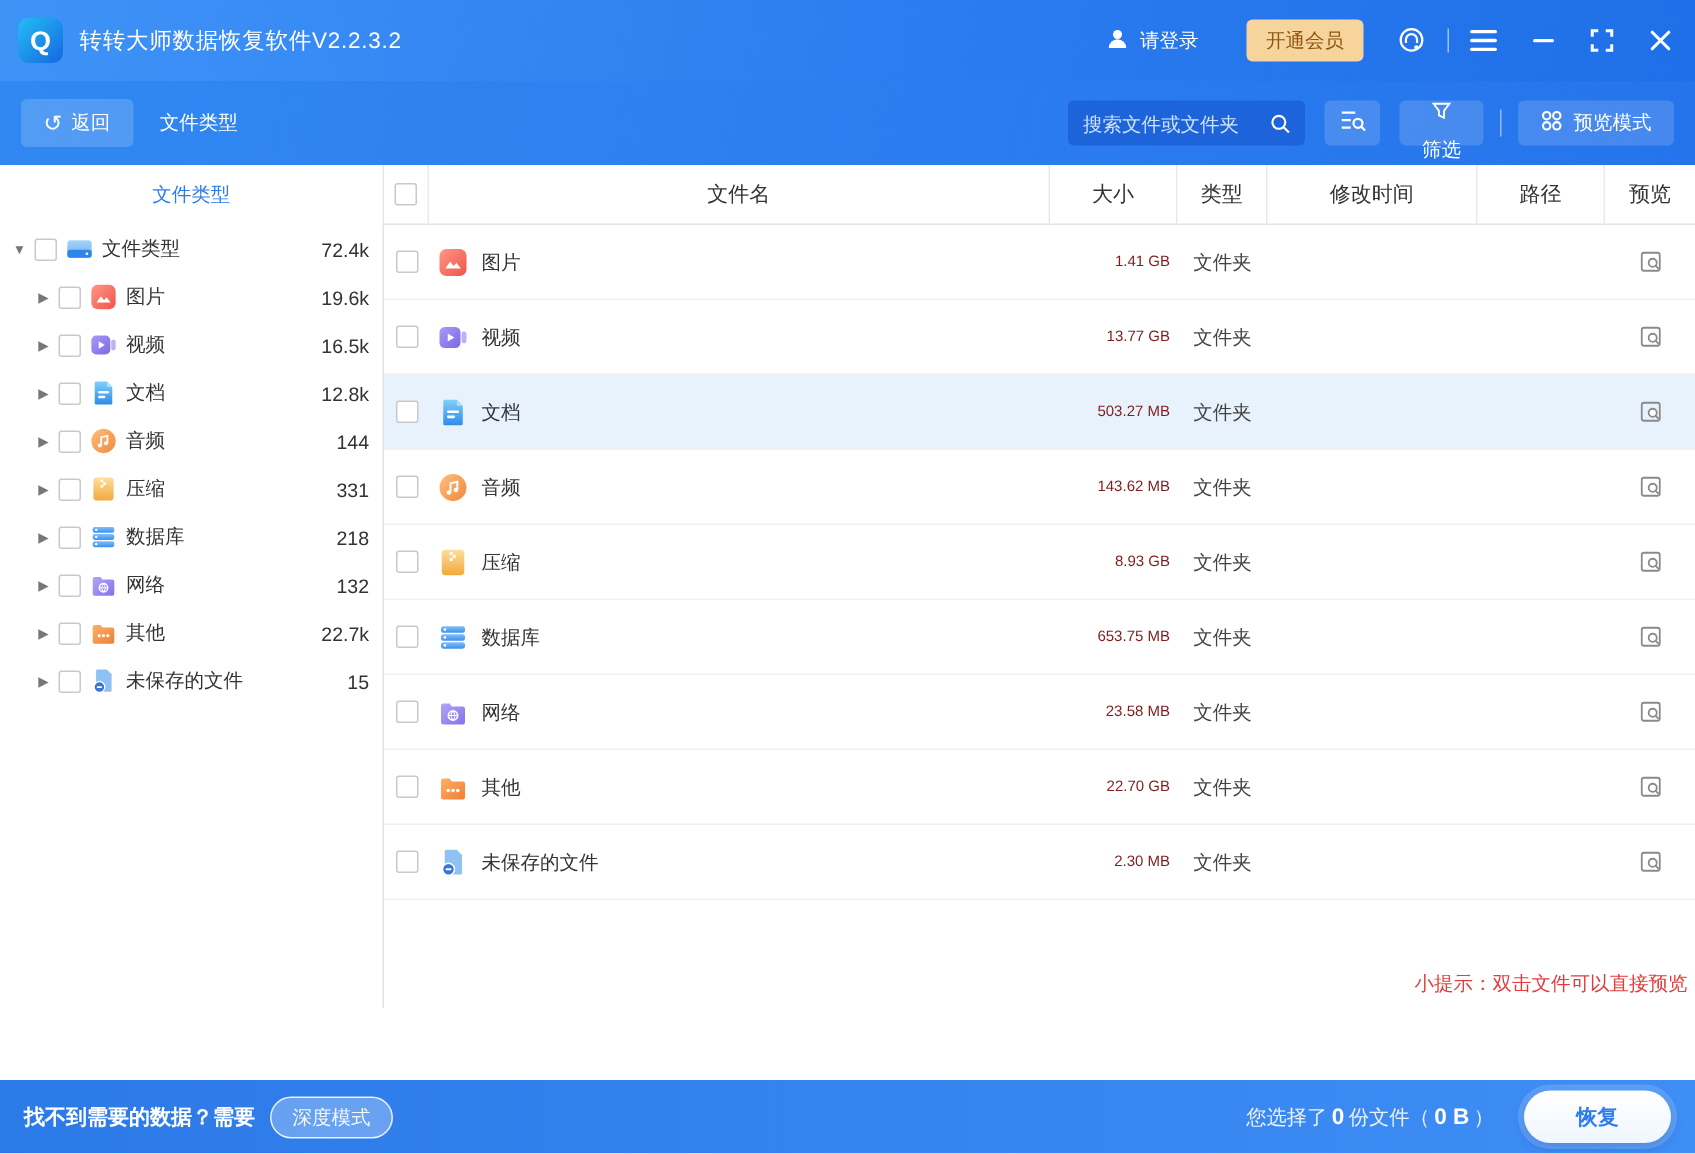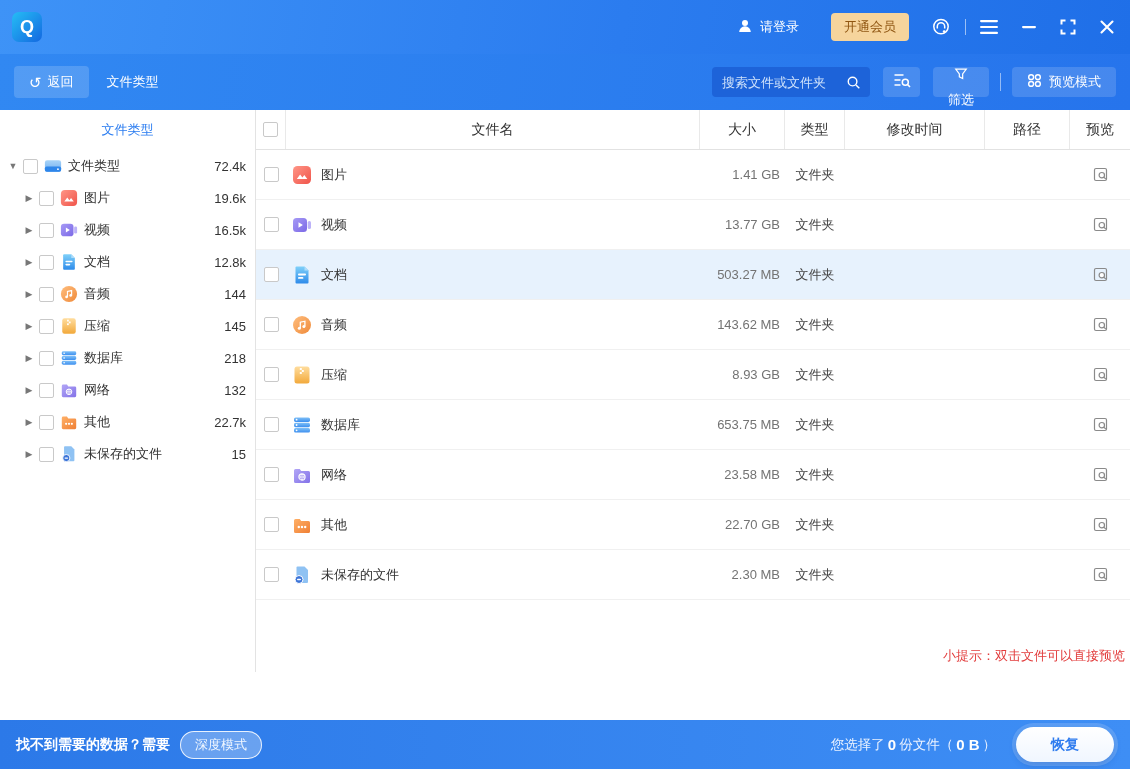--- a/index.html
+++ b/index.html
@@ -72,21 +72,21 @@
   .col-mtime { width:140px; flex:0 0 140px; }
   .col-path { width:85px; flex:0 0 85px; }
   .col-prev { width:60px; flex:0 0 60px; }
   .trow { height:50px; flex:0 0 50px; display:flex; align-items:center; border-bottom:1px solid #F0F0F0; cursor:pointer; }
   .trow.hl { background:#E7F2FD; }
   .td { display:flex; align-items:center; }
   .td.col-cb { justify-content:center; }
   .td.col-name { gap:9px; padding-left:6px; }
   .ricon { width:20px; height:20px; flex:0 0 20px; display:flex; }
   .fname { font-size:13px; color:#333; }
-  .td.col-size { justify-content:flex-end; padding-right:5px; font-size:13px; color:#737373; }
+  .td.col-size { justify-content:flex-end; padding-right:5px; font-size:10px; color:#7f1d1d; }
   .td.col-type { justify-content:center; font-size:13px; color:#444; }
   .td.col-prev { justify-content:center; }
   .pv-ic { display:flex; cursor:pointer; }
   .hint { position:absolute; right:5px; bottom:7px; font-size:13px; color:#E23C3C; }
 
   
   .bottombar { height:49px; flex:0 0 49px; display:flex; align-items:center; padding:0 16px;
     background:linear-gradient(90deg,#2C79E8,#3E8EF5);margin-top:48px; }
   .bb-prompt { color:#fff; font-size:14px; font-weight:bold; }
   .deep-btn { margin-left:10px; height:28px; padding:0 14px; border-radius:14px; background:rgba(255,255,255,.28);
@@ -141,20 +141,21 @@
         <stop offset="0" stop-color="#A8D4F8"></stop>
         <stop offset="1" stop-color="#6FAEF0"></stop>
       </linearGradient>
   </defs>
 </svg>
 
 <div class="window">
 
   <div class="titlebar">
     <div class="logo">Q</div>
+    <div class="app-title">转转大师数据恢复软件V2.2.3.2</div>
     <div class="tb-right">
       <div class="login">
         <span><svg width="16" height="16" viewBox="0 0 16 16" fill="#fff">
               <circle cx="8" cy="5" r="3"></circle>
               <path d="M2.2 14a5.8 5.8 0 0 1 11.6 0z"></path>
             </svg></span>
         <span>请登录</span>
       </div>
       <div class="vip-btn">开通会员</div>
       <span class="svc">
@@ -321,21 +322,21 @@
           <span class="cbx"></span>
           <span class="ticon">
               <svg width="18" height="18" viewBox="0 0 20 20">
                 <rect x="2.5" y="1.5" width="15" height="17" rx="2.5" fill="url(#gi-amber)"></rect>
                 <rect x="7.8" y="3" width="2" height="2" fill="#fff" opacity=".95"></rect>
                 <rect x="9.8" y="5" width="2" height="2" fill="#fff" opacity=".95"></rect>
                 <rect x="7.8" y="7" width="2" height="2" fill="#fff" opacity=".95"></rect>
               </svg>
             </span>
           <span class="tlabel">压缩</span>
-          <span class="tcount">145</span>
+          <span class="tcount">331</span>
         </div>
 
         <div class="titem">
           <span class="tw">▶</span>
           <span class="cbx"></span>
           <span class="ticon">
               <svg width="18" height="18" viewBox="0 0 20 20">
                 <rect x="2" y="2.5" width="16" height="4.4" rx="1.6" fill="url(#gi-dbblue)"></rect>
                 <rect x="2" y="7.8" width="16" height="4.4" rx="1.6" fill="url(#gi-dbblue)"></rect>
                 <rect x="2" y="13.1" width="16" height="4.4" rx="1.6" fill="url(#gi-dbblue)"></rect>

